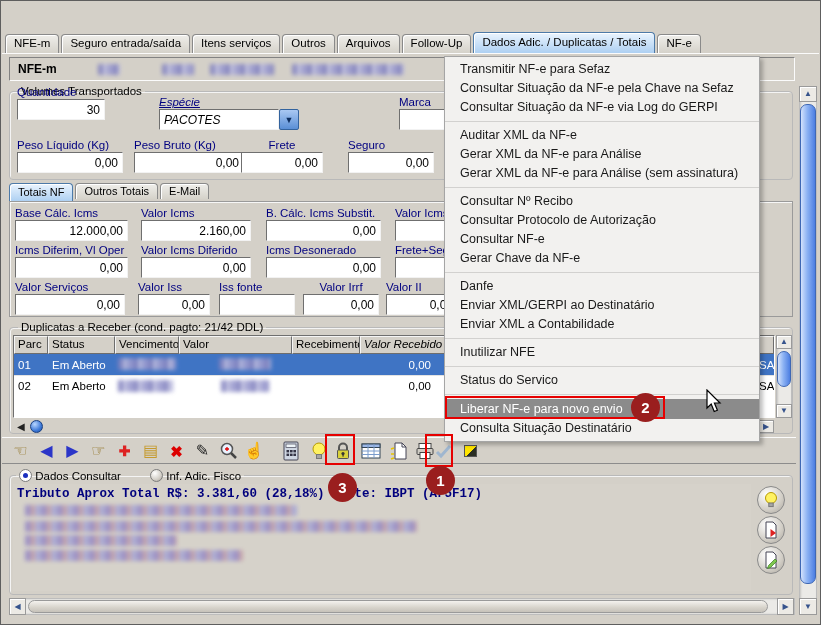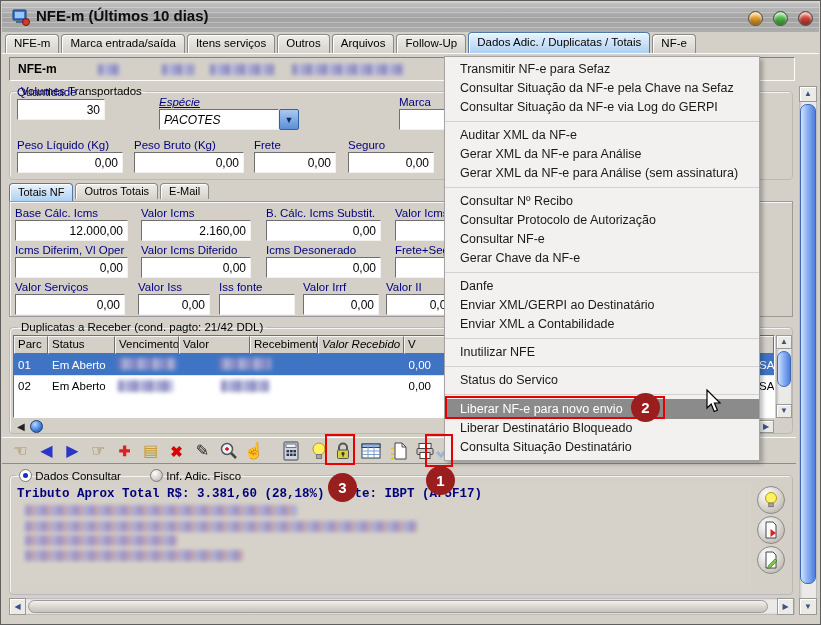--- a/index.html
+++ b/index.html
@@ -87,38 +87,24 @@
     color:#fff;font-size:15px;font-weight:bold;display:flex;align-items:center;justify-content:center;z-index:52;}
   .cursor{position:absolute;z-index:60;}
   .memo-line{position:absolute;font-family:"Liberation Mono","DejaVu Sans Mono",monospace;
     font-size:12.5px;font-weight:bold;color:#00007d;white-space:nowrap;}
 </style>
 </head>
 <body>
 
 <div id="app">
 
-  <div class="titlebar">
-    <span class="app-icon">
-      <svg width="20" height="20">
-          <rect x="2" y="3" width="13" height="10" rx="1" fill="#3a7ad4" stroke="#123a66"></rect>
-          <rect x="4" y="5" width="9" height="6" fill="#9cc6f0"></rect>
-          <rect x="5" y="14" width="7" height="2" fill="#566a80"></rect>
-          <circle cx="15" cy="15" r="3.5" fill="#d23a2e" stroke="#701510"></circle>
-        </svg>
-    </span>
-    <span class="title-text">NFE-m (Últimos 10 dias)</span>
-    <span class="win-btn wb-min"></span>
-    <span class="win-btn wb-max"></span>
-    <span class="win-btn wb-close"></span>
-  </div>
 
   <div class="tabbar">
     <div class="tab">NFE-m</div>
-    <div class="tab">Marca entrada/saída</div>
+    <div class="tab">Seguro entrada/saída</div>
     <div class="tab">Itens serviços</div>
     <div class="tab">Outros</div>
     <div class="tab">Arquivos</div>
     <div class="tab">Follow-Up</div>
     <div class="tab active">Dados Adic. / Duplicatas / Totais</div>
     <div class="tab">NF-e</div>
   </div>
   <div class="content-top"></div>
 
   <div class="sunken" style="position:absolute;left:8px;top:56px;width:786px;height:24px;background:#d4d0c8;">
@@ -148,21 +134,21 @@
     <div class="field"></div>
   </div>
   <div class="fld" style="left:16px;top:138px;width:106px;">
     <span class="lbl">Peso Líquido (Kg)</span>
     <div class="field num">0,00</div>
   </div>
   <div class="fld" style="left:133px;top:138px;width:110px;">
     <span class="lbl">Peso Bruto (Kg)</span>
     <div class="field num">0,00</div>
   </div>
-  <div class="fld" style="left:253px;top:138px;width:82px;">
+  <div class="fld" style="left:240px;top:138px;width:82px;text-align:center;">
     <span class="lbl">Frete</span>
     <div class="field num">0,00</div>
   </div>
   <div class="fld" style="left:347px;top:138px;width:86px;">
     <span class="lbl">Seguro</span>
     <div class="field num">0,00</div>
   </div>
 
   <div style="position:absolute;left:8px;top:182px;height:18px;display:flex;align-items:flex-start;">
     <div class="tab active" style="font-size:11px;height:18px;line-height:16px;">Totais NF</div>
@@ -208,42 +194,42 @@
     <div class="field num">0,00</div>
   </div>
   <div class="fld" style="left:137px;top:280px;width:72px;">
     <span class="lbl">Valor Iss</span>
     <div class="field num">0,00</div>
   </div>
   <div class="fld" style="left:218px;top:280px;width:76px;">
     <span class="lbl">Iss fonte</span>
     <div class="field"></div>
   </div>
-  <div class="fld" style="left:302px;top:280px;width:76px;">
+  <div class="fld" style="left:302px;top:280px;width:76px;text-align:center;">
     <span class="lbl">Valor Irrf</span>
     <div class="field num">0,00</div>
   </div>
   <div class="fld" style="left:385px;top:280px;width:72px;">
     <span class="lbl">Valor II</span>
     <div class="field num">0,00</div>
   </div>
   <div class="fld" style="left:466px;top:280px;width:70px;">
     <span class="lbl">Csl</span>
     <div class="field num"></div>
   </div>
 
   <fieldset class="gbox" style="left:8px;top:320px;width:784px;height:113px;">
     <legend>Duplicatas a Receber (cond. pagto: 21/42 DDL)</legend>
   </fieldset>
   <div class="grid" style="left:12px;top:334px;width:762px;height:83px;">
     <div class="grid-hdr">
       <div class="gh" style="width:34px;">Parc</div>
       <div class="gh" style="width:67px;">Status</div>
       <div class="gh" style="width:64px;">Vencimento</div>
-      <div class="gh" style="width:71px;">Valor</div>
+      <div class="gh" style="width:113px;">Valor</div>
       <div class="gh" style="width:68px;">Recebimento</div>
       <div class="gh" style="width:86px;font-style:italic;">Valor Recebido</div>
       <div class="gh" style="flex:1 1 auto;">V</div>
     </div>
     <div class="grow sel">
       <div class="gc" style="width:34px;">01</div>
       <div class="gc" style="width:67px;">Em Aberto</div>
       <span class="blur" style="left:104px;top:4px;width:58px;height:12px;"></span>
       <span class="blur" style="left:205px;top:4px;width:52px;height:12px;"></span>
       <div class="gc num" style="position:absolute;left:335px;width:86px;">0,00</div>
@@ -404,21 +390,20 @@
     <div class="msep"></div>
     <div class="mi">Danfe</div>
     <div class="mi">Enviar XML/GERPI ao Destinatário</div>
     <div class="mi">Enviar XML a Contabilidade</div>
     <div class="msep"></div>
     <div class="mi">Inutilizar NFE</div>
     <div class="msep"></div>
     <div class="mi">Status do Servico</div>
     <div class="msep"></div>
     <div class="mi hl">Liberar NF-e para novo envio</div>
-    <div class="mi">Liberar Destinatário Bloqueado</div>
     <div class="mi">Consulta Situação Destinatário</div>
   </div>
 
   <div class="ann-box" style="left:324px;top:433px;width:30px;height:31px;"></div>
   <div class="ann-box" style="left:424px;top:433px;width:28px;height:33px;"></div>
   <div class="ann-box" style="left:444px;top:395px;width:220px;height:23px;"></div>
   <div class="ann-circle" style="left:630px;top:392px;">2</div>
   <div class="ann-circle" style="left:425px;top:465px;">1</div>
   <div class="ann-circle" style="left:327px;top:472px;">3</div>
 

